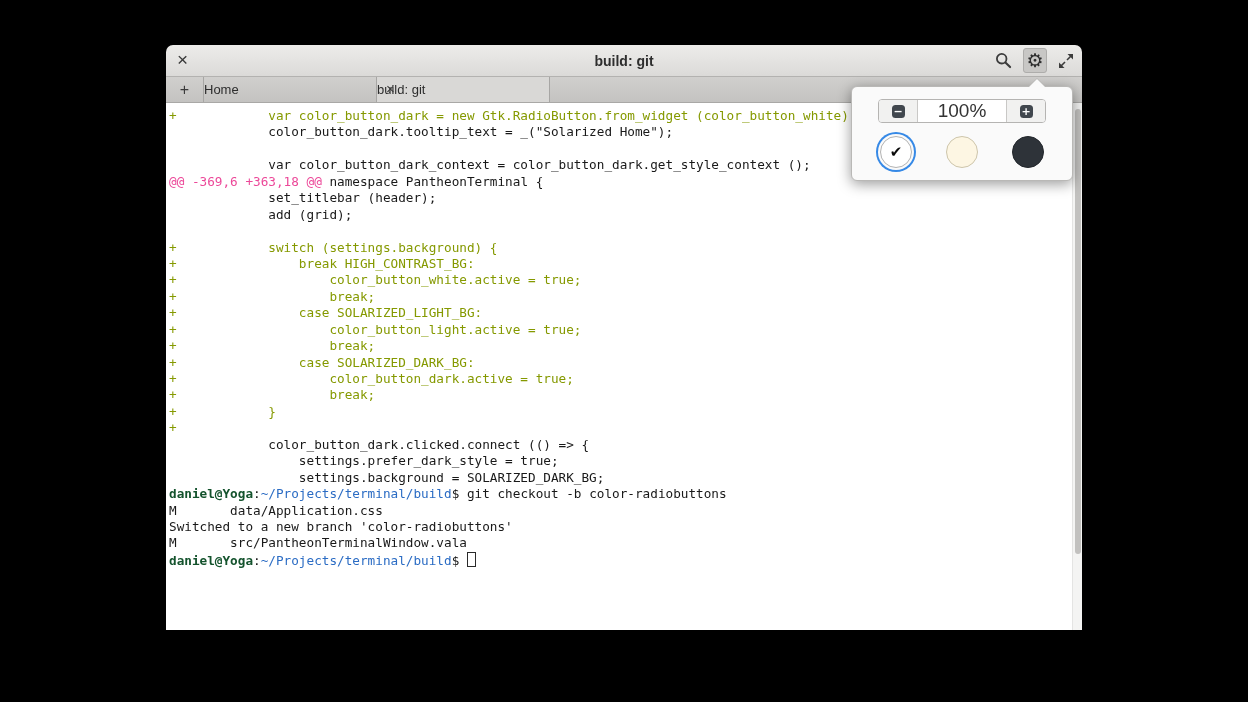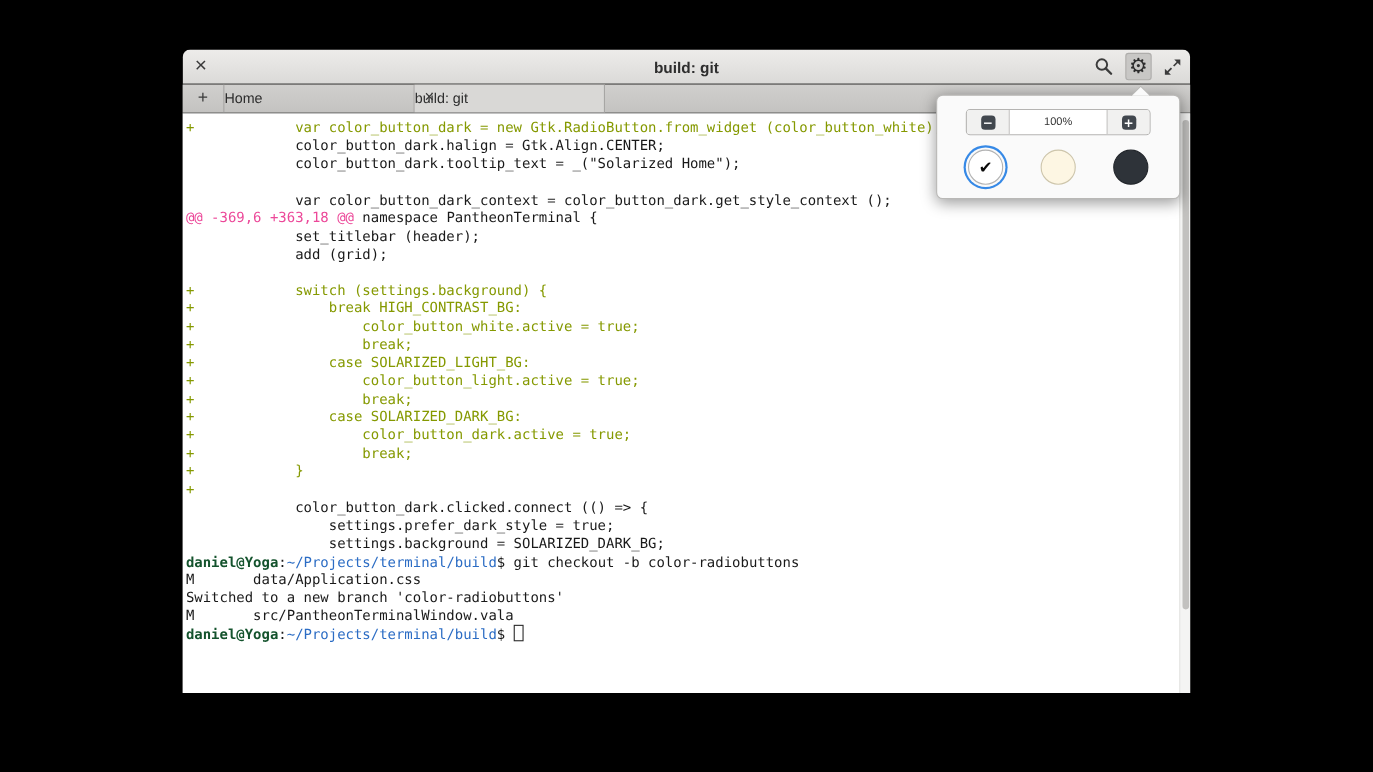--- a/index.html
+++ b/index.html
@@ -93,21 +93,21 @@
     border:1px solid #b5b4b2;border-radius:4px;overflow:hidden;background:#fff;
     box-sizing:border-box;
   }
   .zoom-btn{width:38px;display:flex;align-items:center;justify-content:center;background:#f1f1f0;}
   .zoom-btn.minus{border-right:1px solid #c9c8c6;}
   .zoom-btn.plus{border-left:1px solid #c9c8c6;}
   .zoom-glyph{
     width:13px;height:13px;background:#41474e;border-radius:3.5px;color:#fff;
     font:700 11px/13px "DejaVu Sans",sans-serif;text-align:center;display:inline-block;
   }
-  .zoom-value{flex:1;display:flex;align-items:center;justify-content:center;font-size:10px;color:#333;}
+  .zoom-value{flex:1;display:flex;align-items:center;justify-content:center;font-size:19px;color:#333;}
   .themes-row{display:flex;justify-content:space-between;padding:0 28px;margin-top:13px;}
   .swatch{
     width:30px;height:30px;border-radius:50%;border:1px solid #b3b3b3;
     display:flex;align-items:center;justify-content:center;box-sizing:content-box;
   }
   .swatch .check{font-size:15px;color:#0a0a0a;}
   .swatch.selected{box-shadow:0 0 0 2px #fafafa,0 0 0 4px #3689e6;}
 </style>
 </head>
 <body>
@@ -144,21 +144,20 @@
     <div class="tab active">
       <span class="tabclose">×</span>
       <span>build: git</span>
     </div>
     <div class="tabbar-fill"></div>
   </div>
 
   <div class="terminal">
     <div id="term-out">
         <div class="tline"><span class="sg-green">+            var color_button_dark = new Gtk.RadioButton.from_widget (color_button_white);</span></div>
-        <div class="tline"><span class="sg-default">             color_button_dark.halign = Gtk.Align.CENTER;</span></div>
         <div class="tline"><span class="sg-default">             color_button_dark.tooltip_text = _("Solarized Home");</span></div>
         <div class="tline"><span class="sg-default"></span></div>
         <div class="tline"><span class="sg-default">             var color_button_dark_context = color_button_dark.get_style_context ();</span></div>
         <div class="tline"><span class="sg-cyan">@@ -369,6 +363,18 @@</span><span class="sg-default"> namespace PantheonTerminal {</span></div>
         <div class="tline"><span class="sg-default">             set_titlebar (header);</span></div>
         <div class="tline"><span class="sg-default">             add (grid);</span></div>
         <div class="tline"><span class="sg-default"></span></div>
         <div class="tline"><span class="sg-green">+            switch (settings.background) {</span></div>
         <div class="tline"><span class="sg-green">+                break HIGH_CONTRAST_BG:</span></div>
         <div class="tline"><span class="sg-green">+                    color_button_white.active = true;</span></div>

